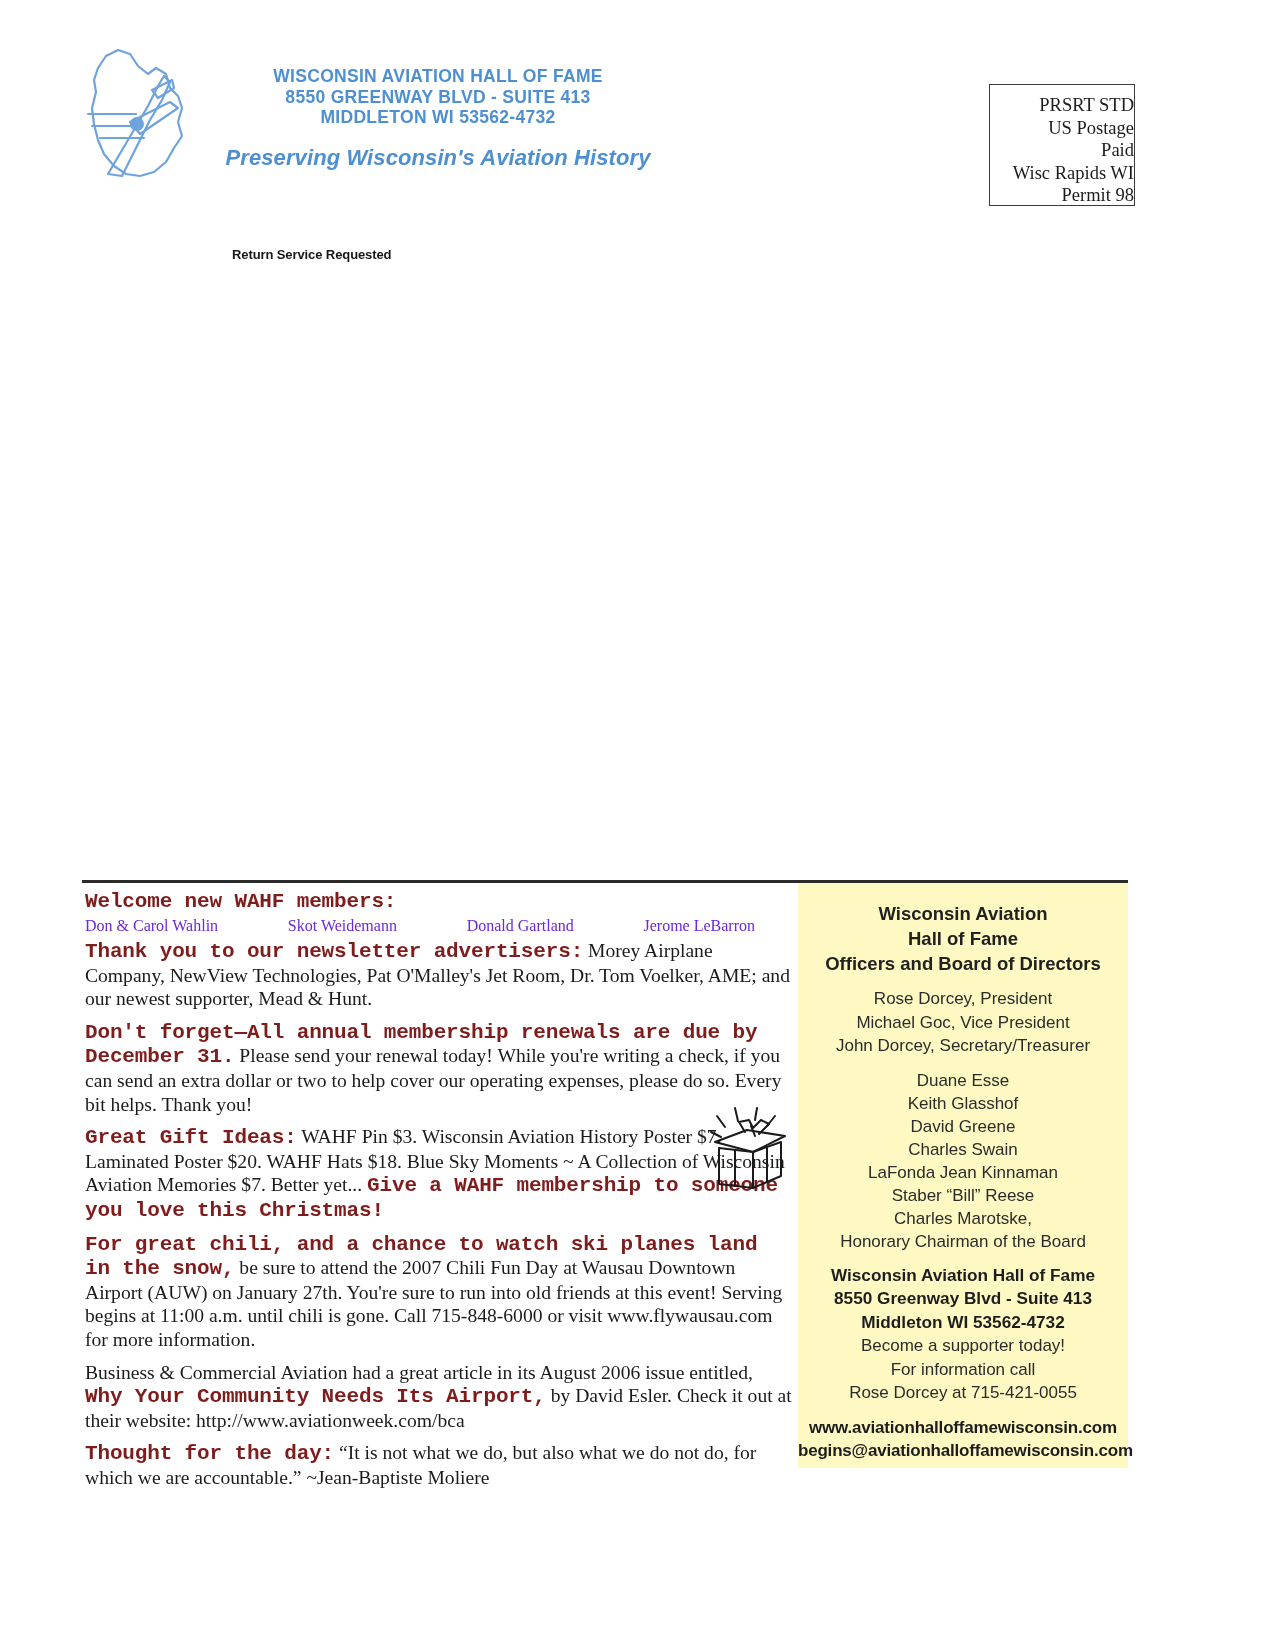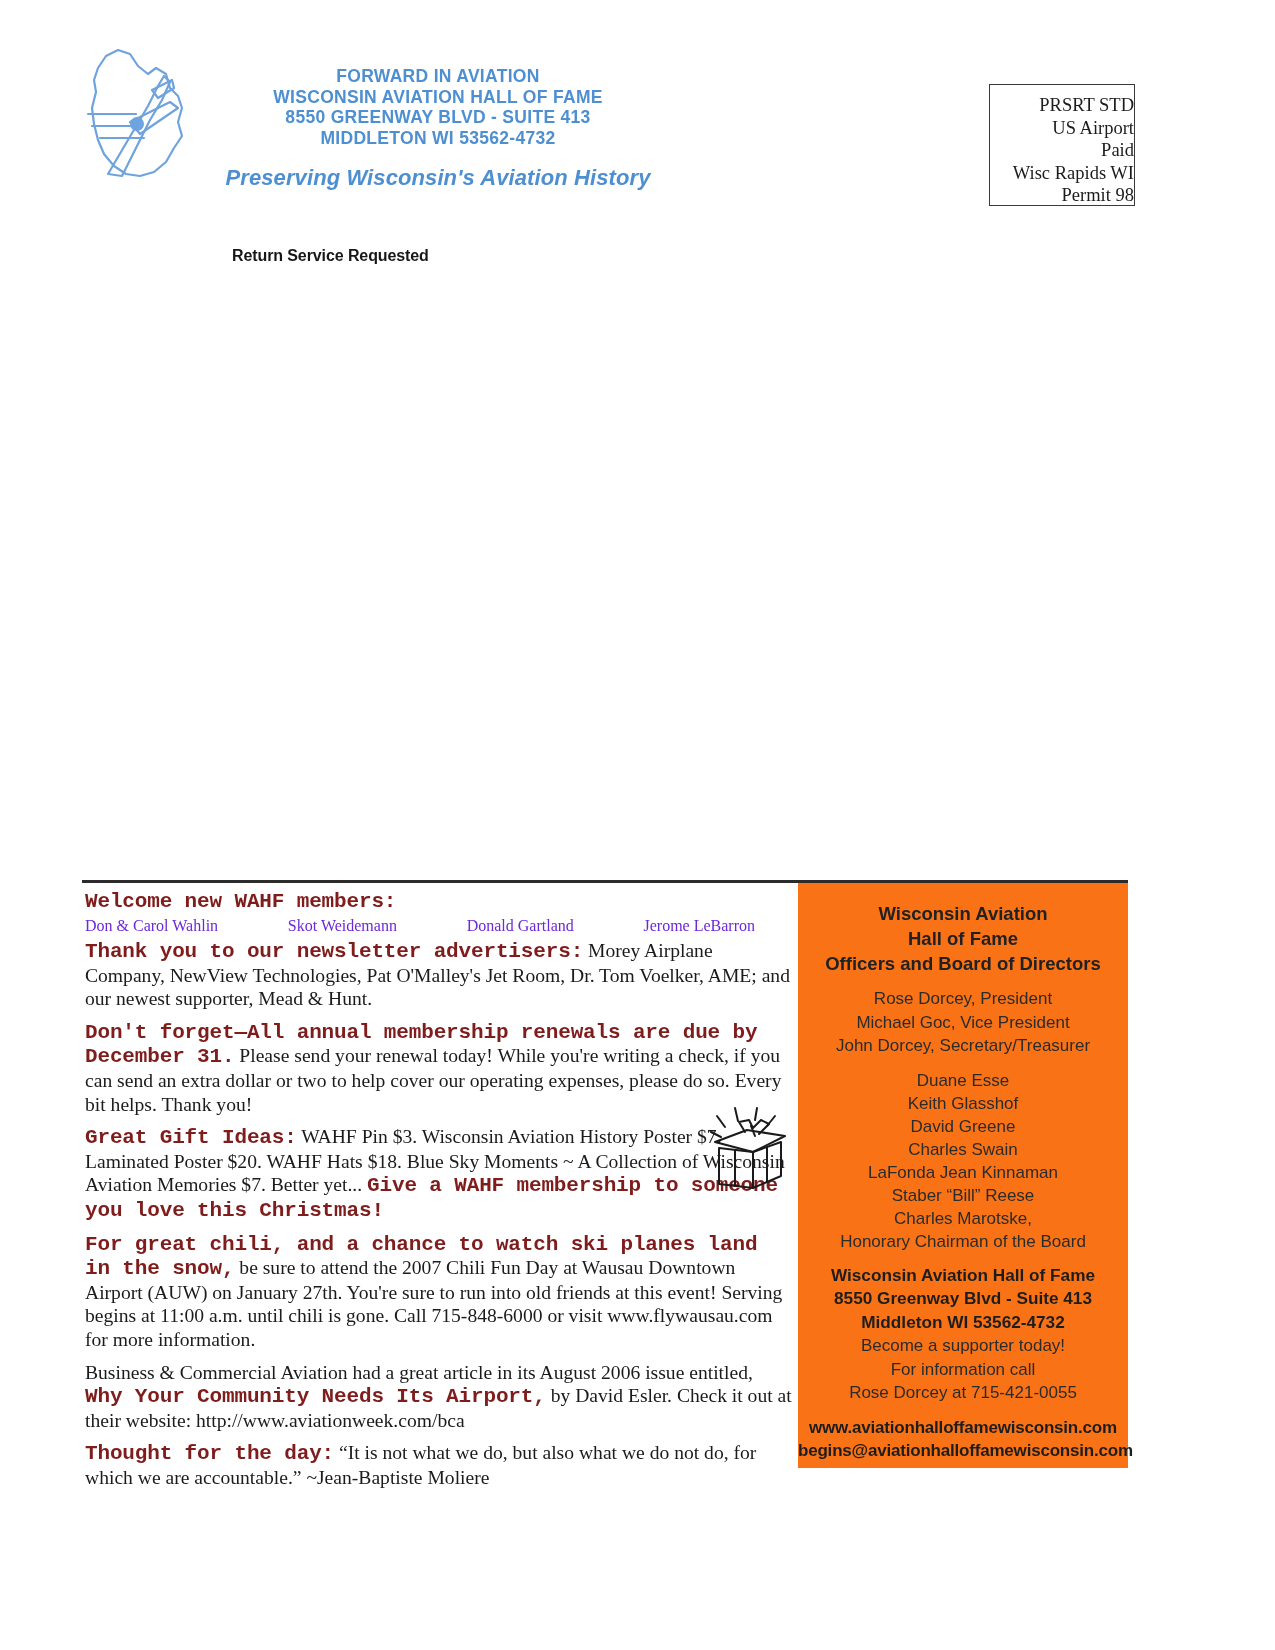--- a/index.html
+++ b/index.html
@@ -75,21 +75,21 @@
     color: #1c1c1c;
   }
 
   
   #return-service {
     position: absolute;
     left: 232px;
     top: 247px;
     font-family: "Liberation Sans", sans-serif;
     font-weight: bold;
-    font-size: 16px;
+    font-size: 13px;
     color: #171717;
     letter-spacing: -0.1px;
     text-align: right;
   }
 
   
   #bottom-block {
     position: absolute;
     left: 82px;
     top: 880px;
@@ -147,21 +147,21 @@
     height: 84px;
   }
 
   
   #board-panel {
     position: absolute;
     left: 716px;
     top: 3px;
     width: 330px;
     height: 585px;
-    background: #f97316;
+    background: #fef9c3;
     text-align: center;
     box-sizing: border-box;
     padding-top: 18px;
     font-family: "Liberation Sans", sans-serif;
   }
   .panel-title {
     font-weight: bold;
     font-size: 18.5px;
     line-height: 25px;
     color: #212121;
@@ -217,31 +217,30 @@
 
         <path d="M52,78 L92,58 L100,64 L62,90 Z"></path>
 
         <path d="M74,46 L94,36 L96,44 L80,54 Z"></path>
       </g>
       <circle cx="59" cy="80" r="7" fill="#6fa3dd"></circle>
     </svg>
   </div>
 
   <div id="masthead-text">
-    <div class="mast-line">FORWARD IN AVIATION</div>
     <div class="mast-line">WISCONSIN AVIATION HALL OF FAME</div>
     <div class="mast-line">8550 GREENWAY BLVD - SUITE 413</div>
     <div class="mast-line">MIDDLETON WI 53562-4732</div>
     <div id="mast-tagline">Preserving Wisconsin's Aviation History</div>
   </div>
 </div>
 
 <div id="permit-box">
   <div class="permit-line">PRSRT STD</div>
-  <div class="permit-line">US Airport</div>
+  <div class="permit-line">US Postage</div>
   <div class="permit-line">Paid</div>
   <div class="permit-line">Wisc Rapids WI</div>
   <div class="permit-line">Permit 98</div>
 </div>
 
 <div id="return-service">Return Service Requested</div>
 
 <div id="bottom-block">
 
   <div id="rule-top"></div>

